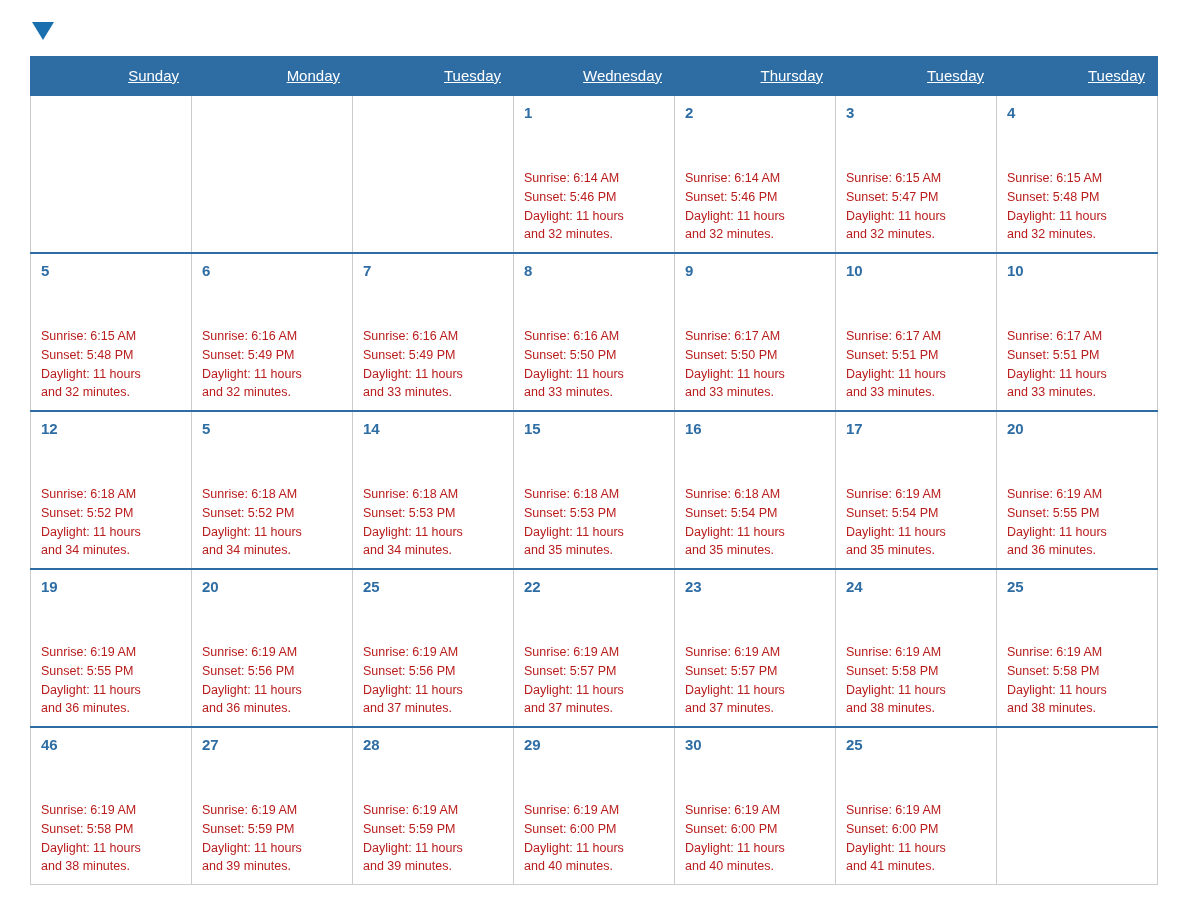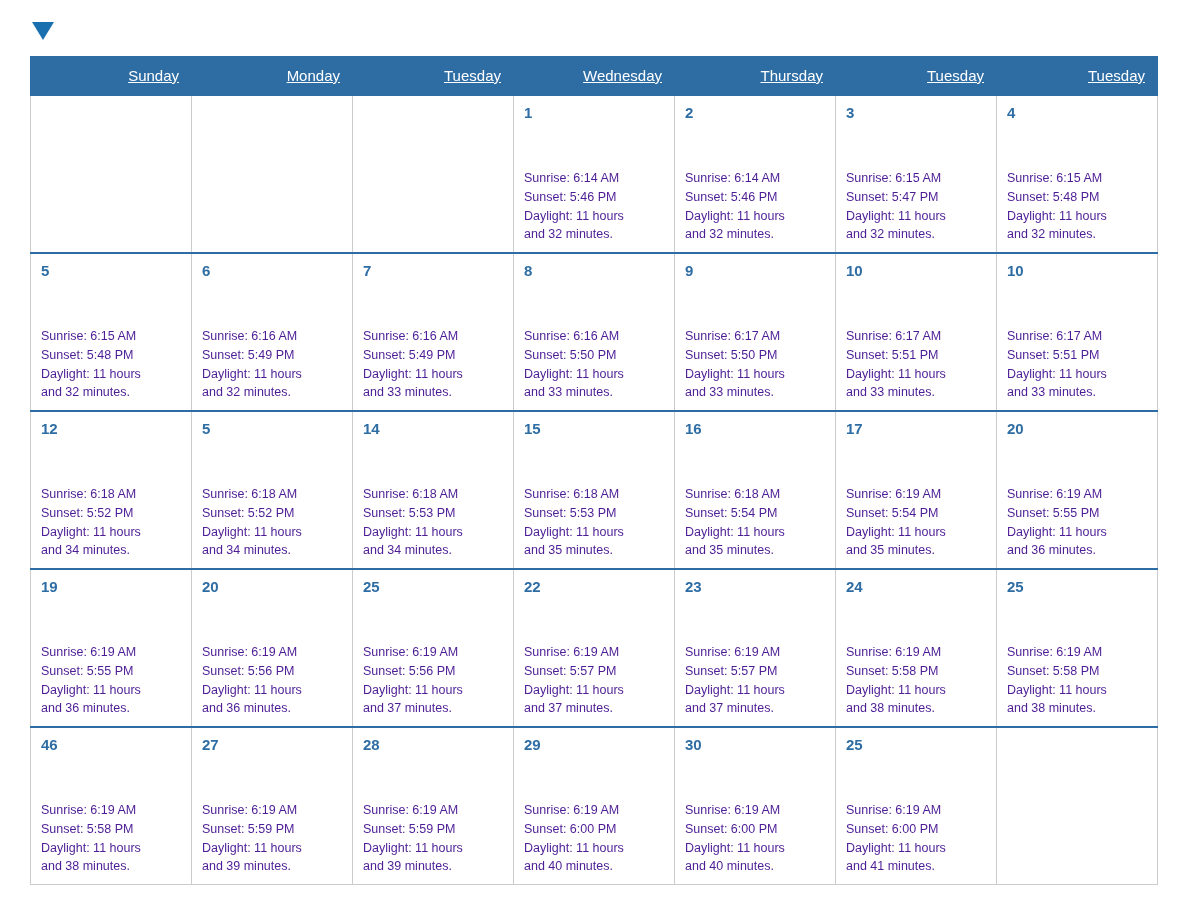--- a/index.html
+++ b/index.html
@@ -68,21 +68,21 @@
       min-height: 100px;
     }
     .day-num {
       font-size: 15px;
       font-weight: bold;
       color: #2e6da4;
       margin-bottom: 4px;
     }
     .day-info {
       font-size: 12.5px;
-      color: #4c1d95;
+      color: #b91c1c;
       line-height: 1.5;
       margin-top: 48px;
     }
     .empty-cell {
       background: #fff;
     }
     tr:not(:first-child) td {
       border-top: 2px solid #2e6da4;
     }
     

